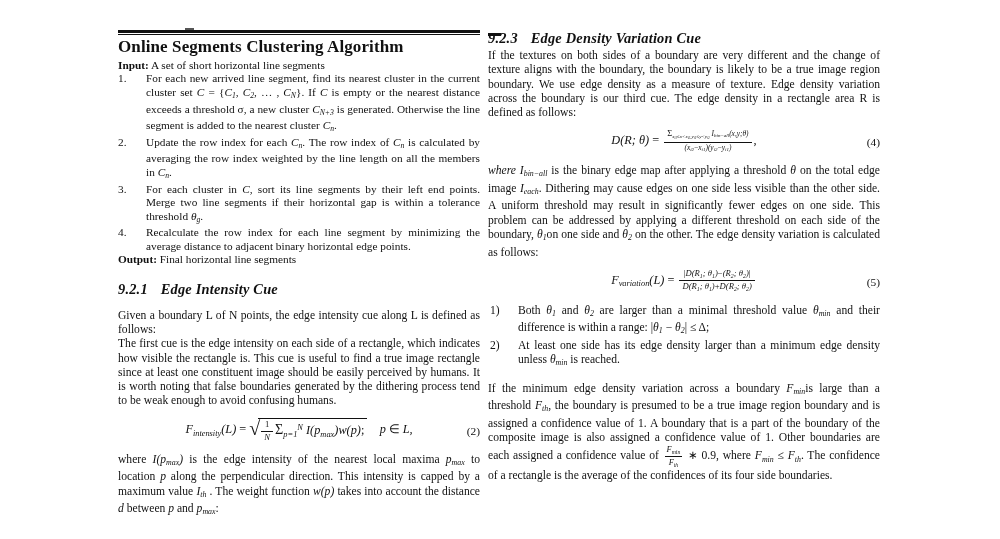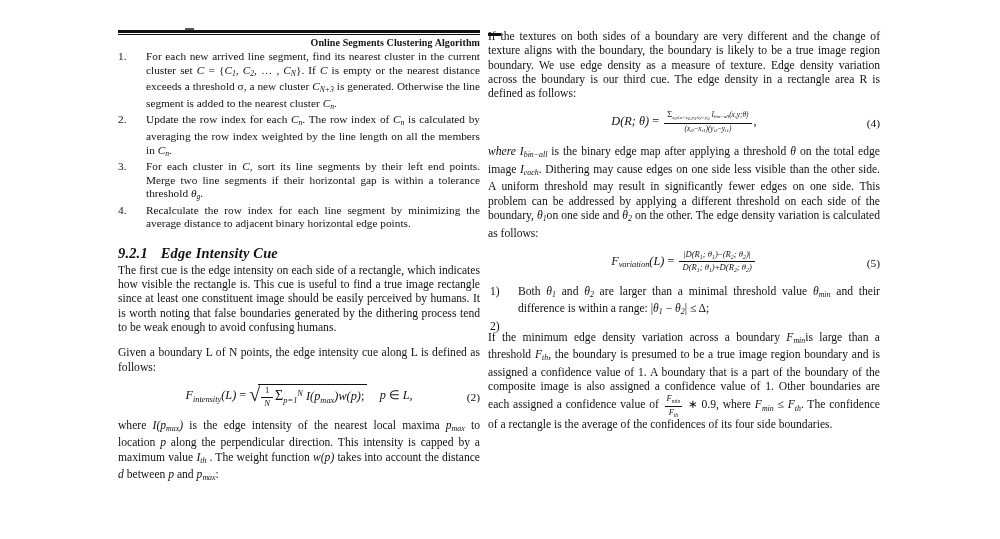--- a/index.html
+++ b/index.html
@@ -35,23 +35,23 @@
     height: 0;
     margin-bottom: 1px;
   }
   .algo-rule-thin {
     border-top: 1px solid #111;
     width: 100%;
     height: 0;
     margin-bottom: 2px;
   }
   .algo-title {
-    text-align: right;
+    text-align: left;
     font-weight: bold;
-    font-size: 10px;
+    font-size: 17px;
     letter-spacing: .1px;
     margin: 1px 0 2px 0;
   }
   .algo-line {
     font-size: 11.3px;
     line-height: 13.4px;
     text-align: justify;
   }
   .algo-line b { font-weight: bold; }
   .algo-list {
@@ -208,20 +208,21 @@
   <div class="stub-dash"></div>
 
   <div class="col col-left">
 
     <div>
       <div class="algo-rule-top"></div>
       <div class="algo-rule-thin"></div>
 
       <div class="algo-title">Online Segments Clustering Algorithm</div>
 
+      <div class="algo-line"><b>Input:</b><span> A set of short horizontal line segments</span></div>
 
       <ol class="algo-list">
         <li class="algo-item">
           <span class="num">1.</span>
           <span>For each new arrived line segment, find its nearest cluster in the
           current cluster set <span class="mi">C</span> = {<span class="mi">C</span><sub>1</sub>, <span class="mi">C</span><sub>2</sub>, … , <span class="mi">C</span><sub>N</sub>}. If <span class="mi">C</span> is empty or the nearest
           distance exceeds a threshold σ, a new cluster <span class="mi">C</span><sub>N+3</sub> is generated.
           Otherwise the line segment is added to the nearest cluster <span class="mi">C</span><sub>n</sub>.</span>
         </li>
         <li class="algo-item">
@@ -236,29 +237,30 @@
           Merge two line segments if their horizontal gap is within a tolerance
           threshold <span class="mi">θ</span><sub>g</sub>.</span>
         </li>
         <li class="algo-item algo-out">
           <span class="num">4.</span>
           <span>Recalculate the row index for each line segment by minimizing the
           average distance to adjacent binary horizontal edge points.</span>
         </li>
       </ol>
 
+      <div class="algo-line"><b>Output:</b><span> Final horizontal line segments</span></div>
     </div>
 
     <div class="sec-head">
       <span class="num">9.2.1</span><span>Edge Intensity Cue</span>
     </div>
 
+    <p class="body gap">Given a boundary L of N points, the edge intensity cue along L is defined as follows:</p>
+
     <p class="body">The first cue is the edge intensity on each side of a rectangle, which indicates how visible the rectangle is. This cue is useful to find a true image rectangle since at least one constituent image should be easily perceived by humans. It is worth noting that false boundaries generated by the dithering process tend to be weak enough to avoid confusing humans.</p>
-
-    <p class="body gap">Given a boundary L of N points, the edge intensity cue along L is defined as follows:</p>
 
     <div class="eq-row">
       <div class="eq-body">
         <span class="mi">F</span><sub>intensity</sub><span class="mi">(L)</span> <span class="mo">=</span>
         <span class="sqrt">
           <span class="radical">√</span>
           <span class="rad-body">
             <span class="frac small">
               <span class="top"><span class="mn">1</span></span>
               <span class="bot"><span class="mi">N</span></span>
@@ -273,20 +275,23 @@
     <p class="body">where
       <span class="mi">I(p</span><sub>max</sub><span class="mi">)</span> is the edge intensity of the nearest local maxima
       <span class="mi">p</span><sub>max</sub> to location <span class="mi">p</span> along the perpendicular direction. This intensity is capped by a
       maximum value <span class="mi">I</span><sub>th</sub> . The weight function <span class="mi">w(p)</span> takes into account the
       distance <span class="mi">d</span> between <span class="mi">p</span> and <span class="mi">p</span><sub>max</sub>:
     </p>
   </div>
 
   <div class="col col-right">
 
+    <div class="sec-head">
+      <span class="num">9.2.3</span><span>Edge Density Variation Cue</span>
+    </div>
 
     <p class="body">If the textures on both sides of a boundary are very different and the change of texture aligns with the boundary, the boundary is likely to be a true image region boundary. We use edge density as a measure of texture. Edge density variation across the boundary is our third cue. The edge density in a rectangle area R is defined as follows:</p>
 
     <div class="eq-row">
       <div class="eq-body">
         <span class="mi">D(R; θ)</span> <span class="mo">=</span>
         <span class="frac tiny">
           <span class="top"><span class="sum">Σ</span><sub>x<sub>i1</sub>≤x&lt;x<sub>i2</sub>,y<sub>i1</sub>≤y&lt;y<sub>i2</sub></sub> <span class="mi">I</span><sub>bin−all</sub><span class="mi">(x,y;θ)</span></span>
           <span class="bot"><span class="mi">(x</span><sub>i2</sub><span class="mo">−</span><span class="mi">x</span><sub>i1</sub><span class="mi">)(y</span><sub>i2</sub><span class="mo">−</span><span class="mi">y</span><sub>i1</sub><span class="mi">)</span></span>
         </span><span class="mo">,</span>
@@ -316,20 +321,22 @@
 
 
     <ol class="cond-list">
       <li class="cond-item">
         <span class="num">1)</span>
         <span>Both <span class="mi">θ</span><sub>1</sub> and <span class="mi">θ</span><sub>2</sub> are larger than a minimal threshold value <span class="mi">θ</span><sub>min</sub> and
         their difference is within a range: <span class="mo">|</span><span class="mi">θ</span><sub>1</sub> <span class="mo">−</span> <span class="mi">θ</span><sub>2</sub><span class="mo">|</span> <span class="mo">≤</span> <span class="mo">Δ</span>;</span>
       </li>
       <li class="cond-item">
         <span class="num">2)</span>
+        <span>At least one side has its edge density larger than a minimum edge
+        density unless <span class="mi">θ</span><sub>min</sub> is reached.</span>
       </li>
     </ol>
 
     <p class="body gap">If the minimum edge density variation across a boundary
       <span class="mi">F</span><sub>min</sub>is large than a threshold <span class="mi">F</span><sub>th</sub>, the boundary is presumed to be a true image region boundary
       and is assigned a confidence value of 1. A boundary that is a part of the
       boundary of the composite image is also assigned a confidence value of 1.
       Other boundaries are each assigned a confidence value of
       <span class="inline-frac">
         <span class="top"><span class="mi">F</span><sub>min</sub></span>

